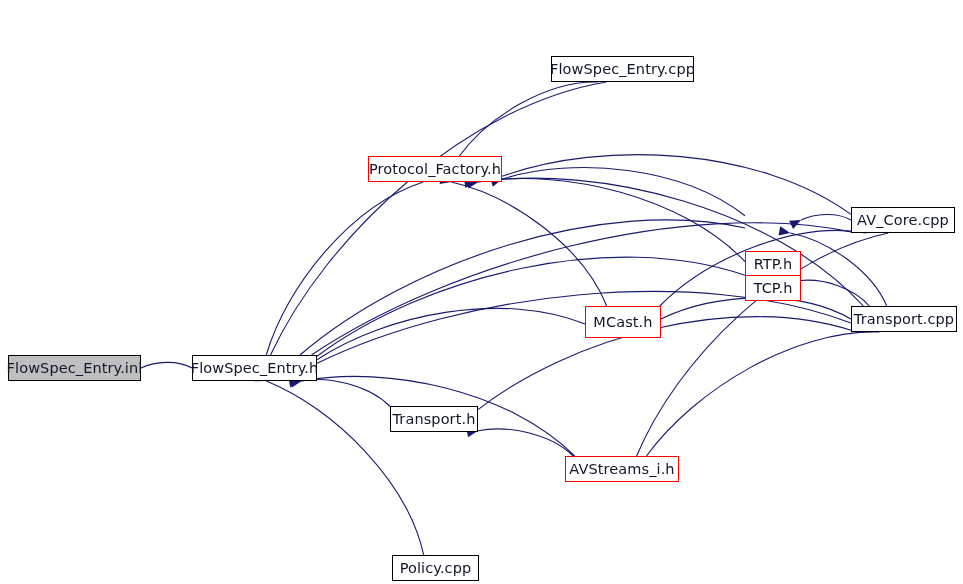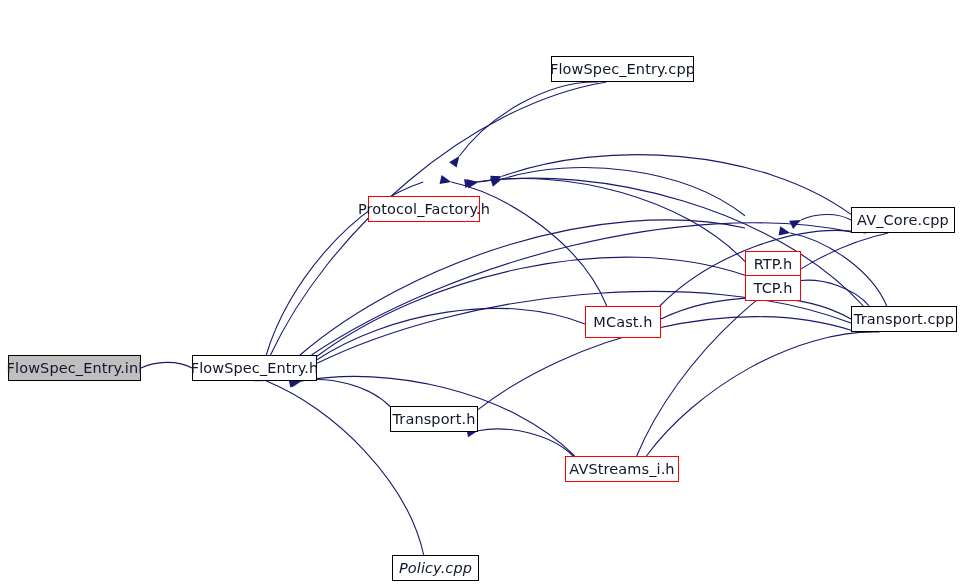--- a/index.html
+++ b/index.html
@@ -79,21 +79,21 @@
       </g>
   </svg>
 
   <div id="node-layer">
       <div class="node root" style="left: 8px; top: 355px; width: 133px; height: 26px;">
         <span>FlowSpec_Entry.inl</span>
       </div>
       <div class="node " style="left: 192px; top: 355px; width: 125px; height: 26px;">
         <span>FlowSpec_Entry.h</span>
       </div>
-      <div class="node hdr" style="left: 368px; top: 156px; width: 112px; height: 26px; margin-top: 40px;">
+      <div class="node hdr" style="left: 368px; top: 156px; width: 134px; height: 26px;">
         <span>Protocol_Factory.h</span>
       </div>
       <div class="node " style="left: 551px; top: 56px; width: 143px; height: 26px;">
         <span>FlowSpec_Entry.cpp</span>
       </div>
       <div class="node hdr" style="left: 745px; top: 207px; width: 56px; height: 26px; margin-top: 44px;">
         <span>RTP.h</span>
       </div>
       <div class="node hdr" style="left: 745px; top: 257px; width: 56px; height: 26px; margin-top: 18px;">
         <span>TCP.h</span>
@@ -106,18 +106,18 @@
       </div>
       <div class="node " style="left: 851px; top: 306px; width: 106px; height: 26px;">
         <span>Transport.cpp</span>
       </div>
       <div class="node " style="left: 390px; top: 406px; width: 88px; height: 26px;">
         <span>Transport.h</span>
       </div>
       <div class="node hdr" style="left: 565px; top: 456px; width: 114px; height: 26px;">
         <span>AVStreams_i.h</span>
       </div>
-      <div class="node " style="left: 392px; top: 555px; width: 87px; height: 26px; font-style: italic;">
+      <div class="node " style="left: 392px; top: 555px; width: 87px; height: 26px;">
         <span>Policy.cpp</span>
       </div>
     </div>
 
 </div>
 
 </body></html>

